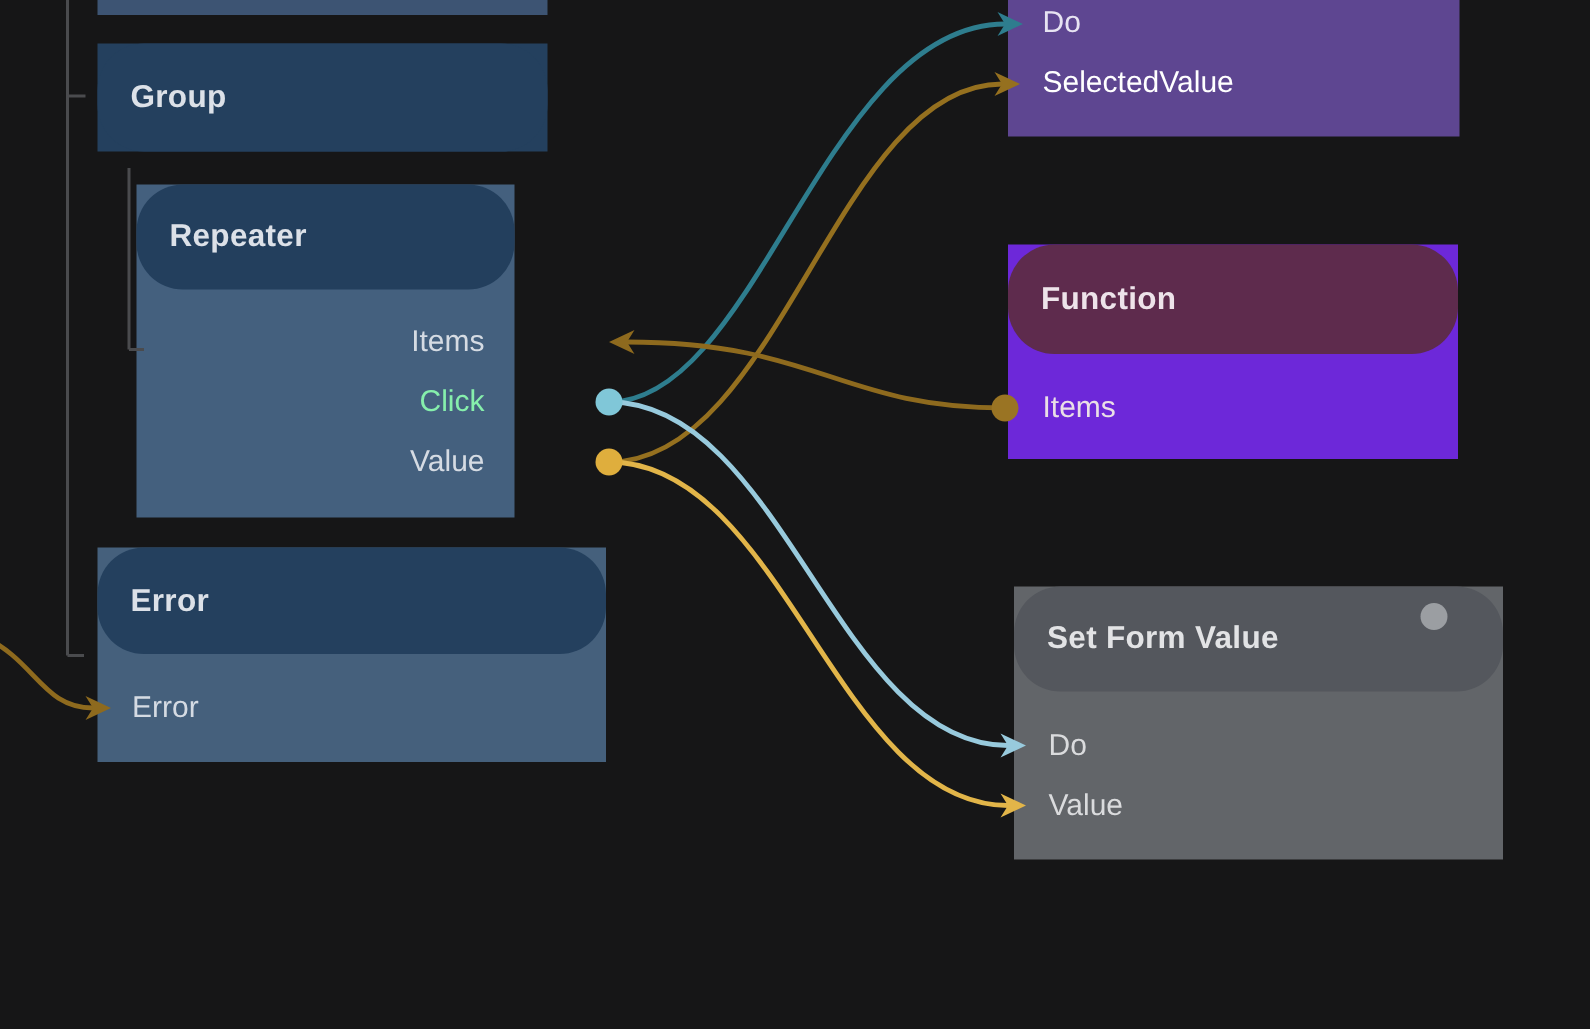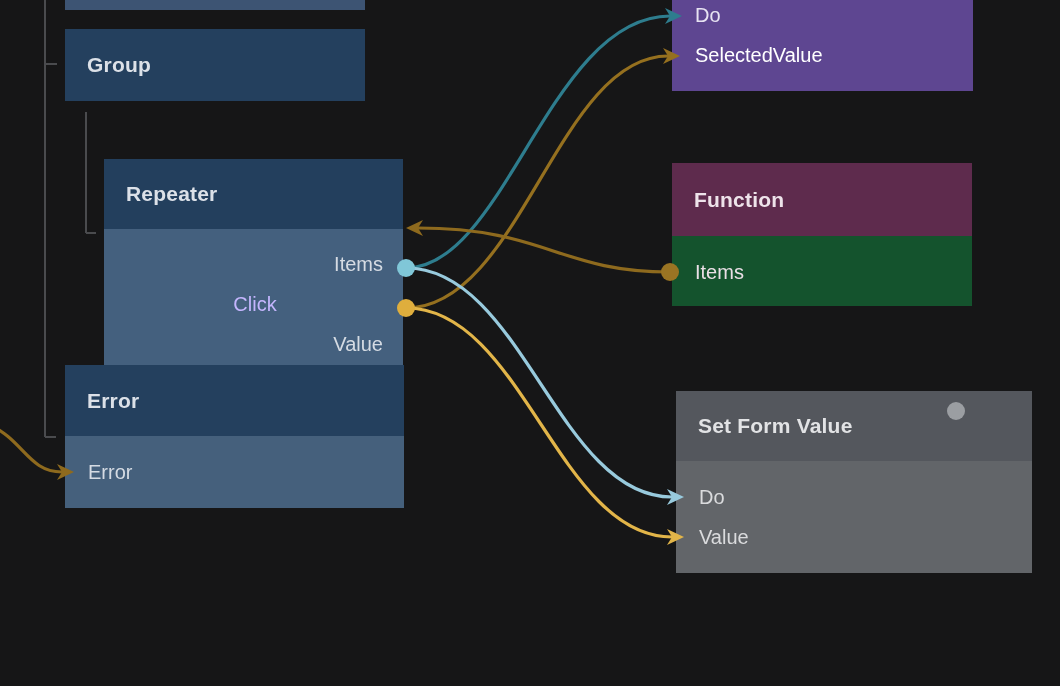--- a/index.html
+++ b/index.html
@@ -18,20 +18,21 @@
   }
   .node-header {
     position: absolute;
     left: 0; top: 0; right: 0;
     display: flex;
     align-items: center;
     padding: 0 22px;
     font-size: 21px;
     font-weight: 700;
     letter-spacing: 0.2px;
+    border-radius: 31px;
   }
   .port {
     position: absolute;
     left: 0; right: 0;
     height: 24px;
     line-height: 24px;
     padding: 0 20px 0 23px;
     font-size: 20px;
     font-weight: 400;
     white-space: nowrap;
@@ -76,28 +77,28 @@
     </svg>
 
   <div class="node" style="left: 65px; top: -42px; width: 300px; height: 52px; background: rgb(61, 84, 115);"></div>
 
   <div class="node" style="left: 65px; top: 29px; width: 300px; height: 72px; background: rgb(36, 64, 94);">
     <div class="node-header" style="height: 72px; background: rgb(36, 64, 94); color: rgb(220, 225, 232);">
       <span>Group</span>
     </div>
   </div>
 
-  <div class="node" style="left: 104px; top: 123px; width: 299px; height: 222px; background: rgb(68, 96, 126); margin-top: 36px;">
+  <div class="node" style="left: 91px; top: 123px; width: 252px; height: 222px; background: rgb(68, 96, 126);">
     <div class="node-header" style="height: 70px; background: rgb(35, 63, 93); color: rgb(220, 225, 232);">
       <span>Repeater</span>
     </div>
     <div class="port" style="top: 93px; text-align: right; color: rgb(213, 219, 227);">
       <span>Items</span>
     </div>
-    <div class="port" style="top: 133px; text-align: center; color: #c4b5fd;">
+    <div class="port" style="top: 133px; text-align: right; color: #86efac;">
       <span>Click</span>
     </div>
     <div class="port" style="top: 173px; text-align: right; color: rgb(213, 219, 227);">
       <span>Value</span>
     </div>
   </div>
 
   <div class="node" style="left: 65px; top: 365px; width: 339px; height: 143px; background: rgb(69, 96, 124);">
     <div class="node-header" style="height: 71px; background: rgb(36, 64, 94); color: rgb(220, 225, 232);">
       <span>Error</span>
@@ -109,30 +110,30 @@
 
   <div class="node" style="left: 672px; top: -8px; width: 301px; height: 99px; background: rgb(94, 70, 145);">
     <div class="port" style="top: 11px; text-align: left; color: rgb(231, 227, 242);">
       <span>Do</span>
     </div>
     <div class="port" style="top: 51px; text-align: left; color: #ffffff;">
       <span>SelectedValue</span>
     </div>
   </div>
 
-  <div class="node" style="left: 672px; top: 163px; width: 300px; height: 143px; background: #14532d;">
+  <div class="node" style="left: 672px; top: 163px; width: 300px; height: 143px; background: #6d28d9;">
     <div class="node-header" style="height: 73px; background: rgb(94, 43, 77); color: rgb(238, 227, 234);">
       <span>Function</span>
     </div>
     <div class="port" style="top: 97px; text-align: left; color: rgb(234, 223, 230);">
       <span>Items</span>
     </div>
   </div>
 
-  <div class="node" style="left: 676px; top: 391px; width: 356px; height: 182px; background: rgb(98, 101, 105);">
+  <div class="node" style="left: 676px; top: 391px; width: 326px; height: 182px; background: rgb(98, 101, 105);">
     <div class="node-header" style="height: 70px; background: rgb(84, 87, 93); color: rgb(226, 227, 229);">
       <span>Set Form Value</span>
     </div>
     <div class="badge" style="left: 271px; top: 11px; width: 18px; height: 18px; background: rgb(155, 158, 162);"></div>
     <div class="port" style="top: 94px; text-align: left; color: rgb(218, 219, 221);">
       <span>Do</span>
     </div>
     <div class="port" style="top: 134px; text-align: left; color: rgb(218, 219, 221);">
       <span>Value</span>
     </div>

